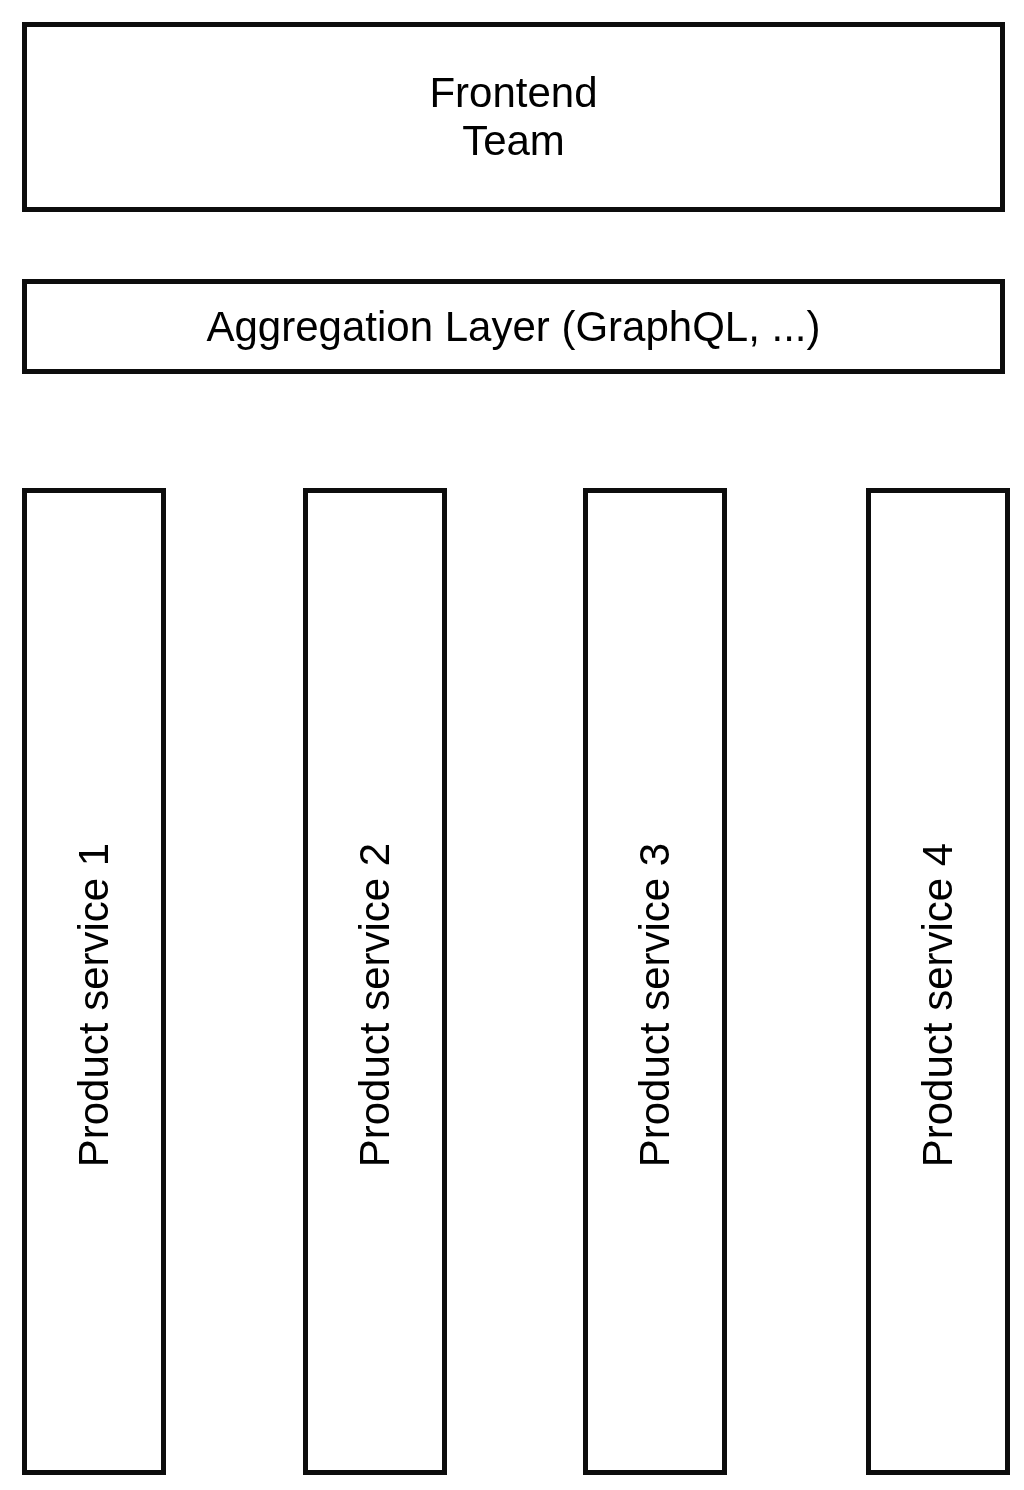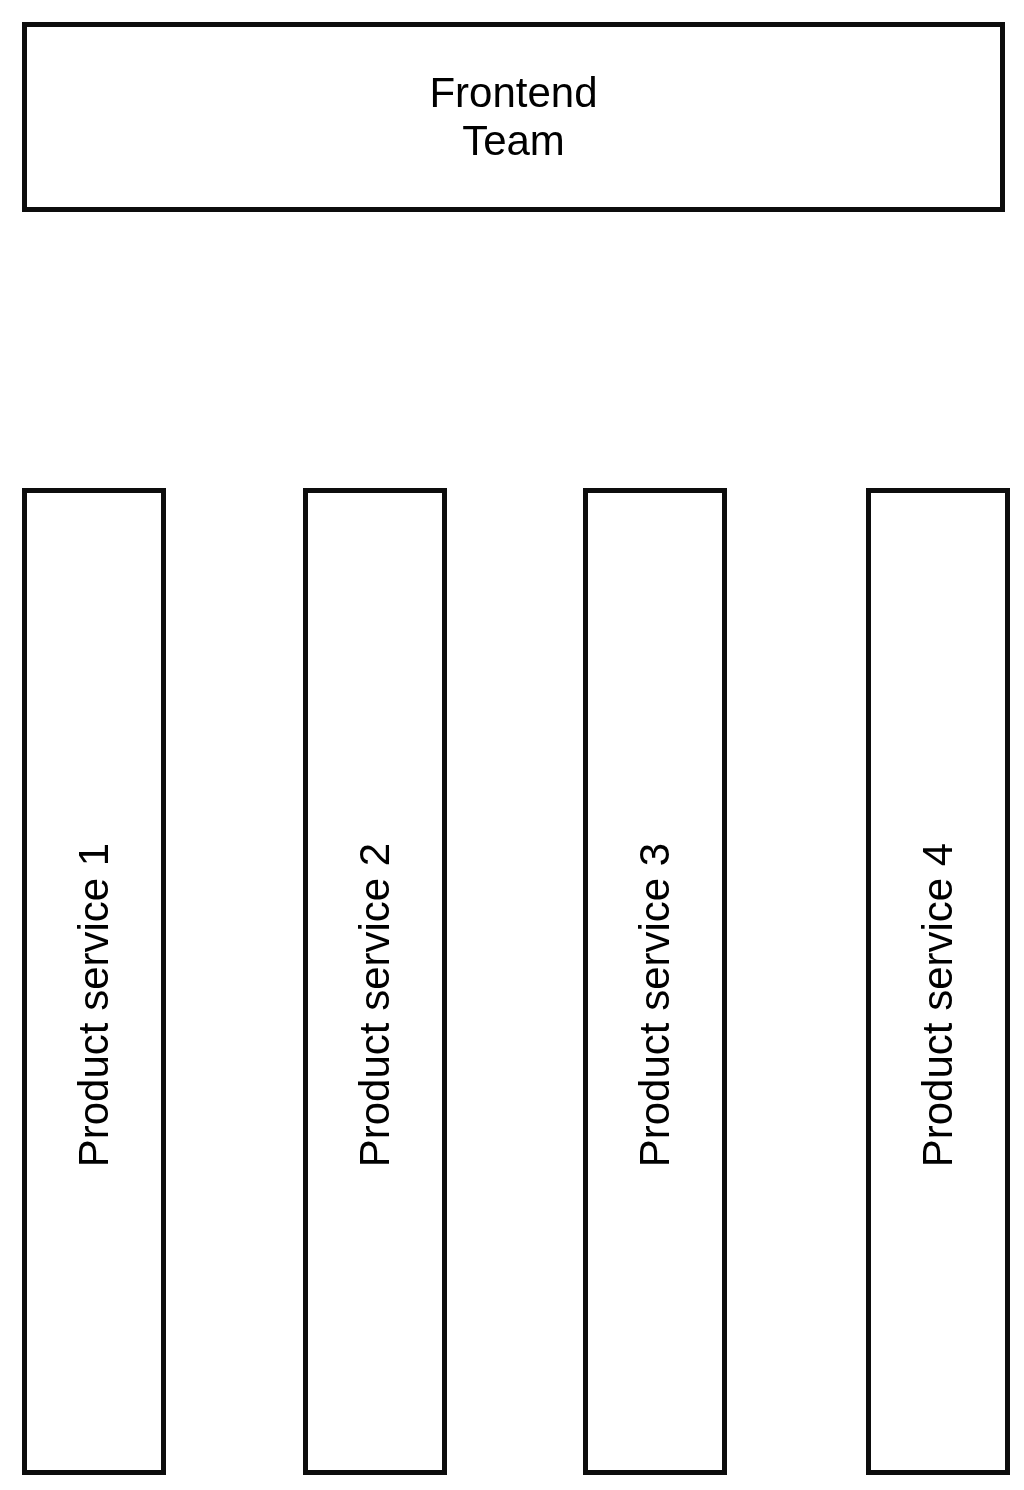--- a/index.html
+++ b/index.html
@@ -64,20 +64,23 @@
 </head>
 <body>
 
 <div class="canvas">
 
   <div class="box frontend">
     <span class="label multiline">Frontend
 Team</span>
   </div>
 
+  <div class="box aggregation">
+    <span class="label">Aggregation Layer (GraphQL, ...)</span>
+  </div>
 
   <div class="box service s1">
     <span class="label vlabel">Product service 1</span>
   </div>
 
   <div class="box service s2">
     <span class="label vlabel">Product service 2</span>
   </div>
 
   <div class="box service s3">

